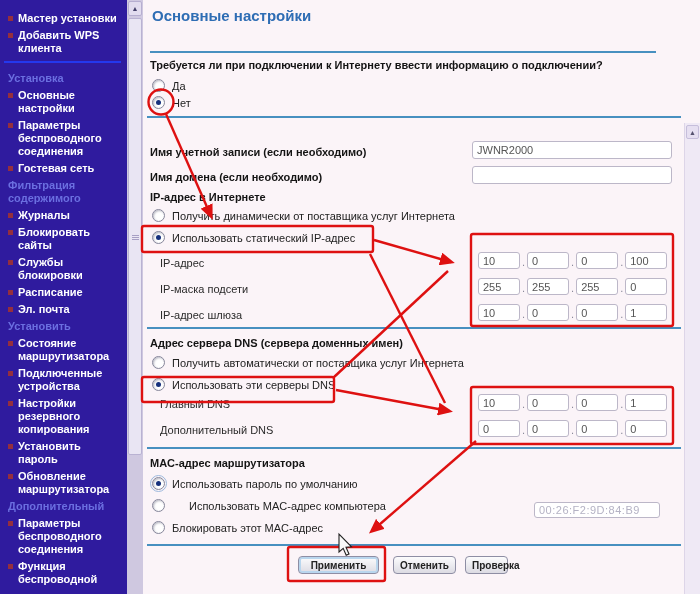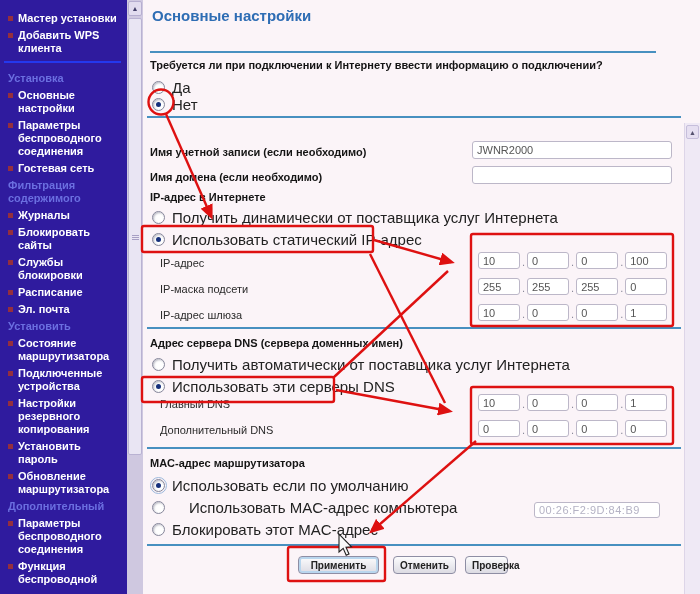--- a/index.html
+++ b/index.html
@@ -34,21 +34,21 @@
   .abs{position:absolute;}
   #page-title{font-size:15px;font-weight:bold;color:#2e6db4;}
   .hr{height:2px;background:#4790c0;}
   .lbl{font-size:11px;font-weight:bold;color:#141414;}
   .sublbl{font-size:11px;color:#2a2a2a;}
   .radio-row{display:flex;align-items:center;gap:7px;}
   .radio{width:11px;height:11px;border-radius:50%;border:1px solid #86869a;background:#fff;
     box-shadow:inset 1px 1px 2px rgba(60,60,90,.35);flex:0 0 auto;}
   .radio.checked::after{content:"";display:block;width:5px;height:5px;margin:3px;border-radius:50%;background:#16307c;}
   .radio.focus-ring{outline:1px solid #9cb8dc;outline-offset:1px;}
-  .rlabel{font-size:15px;color:#222;}
+  .rlabel{font-size:11px;color:#222;}
   .txt{box-sizing:border-box;border:1px solid #bcb7c8;border-radius:3px;background:#fff;
     font-family:"Liberation Sans",sans-serif;font-size:11px;color:#555;padding:1px 4px;}
   .octets{display:flex;align-items:flex-end;}
   .octet{width:42px;height:17px;margin-right:2px;}
   .dot{font-size:11px;color:#8a8a9a;margin:0 2px 1px 0;}
   .mac{color:#b4b2c4;letter-spacing:.5px;}
   .btn{box-sizing:border-box;height:18px;border:1px solid #8e8ea4;border-radius:4px;
     background:linear-gradient(#fcfcfd,#dcdbe3);font-family:"Liberation Sans",sans-serif;
     font-size:10px;font-weight:bold;color:#222;text-align:center;line-height:16px;cursor:pointer;}
   .btn.default{box-shadow:inset 0 0 0 2px #b9d6ee;}
@@ -260,21 +260,21 @@
       <span class="dot">.</span>
       <input class="txt octet" value="0" style="">
   </div>
 
   <div class="hr abs" style="left:4px;top:447px;width:534px;"></div>
 
   <div class="lbl abs" style="left:7px;top:457px;">MAC-адрес маршрутизатора</div>
 
   <div class="radio-row abs" style="left:9px;top:477px;">
     <span class="radio checked focus-ring"></span>
-    <span class="rlabel">Использовать если по умолчанию</span>
+    <span class="rlabel">Использовать пароль по умолчанию</span>
   </div>
   <div class="radio-row abs" style="left:9px;top:499px;gap:24px;">
     <span class="radio"></span>
     <span class="rlabel">Использовать MAC-адрес компьютера</span>
   </div>
   <div class="radio-row abs" style="left:9px;top:521px;">
     <span class="radio"></span>
     <span class="rlabel">Блокировать этот MAC-адрес</span>
   </div>
   <input class="txt mac abs" style="left: 391px; top: 502px; width: 126px; height: 16px;" value="00:26:F2:9D:84:B9">

